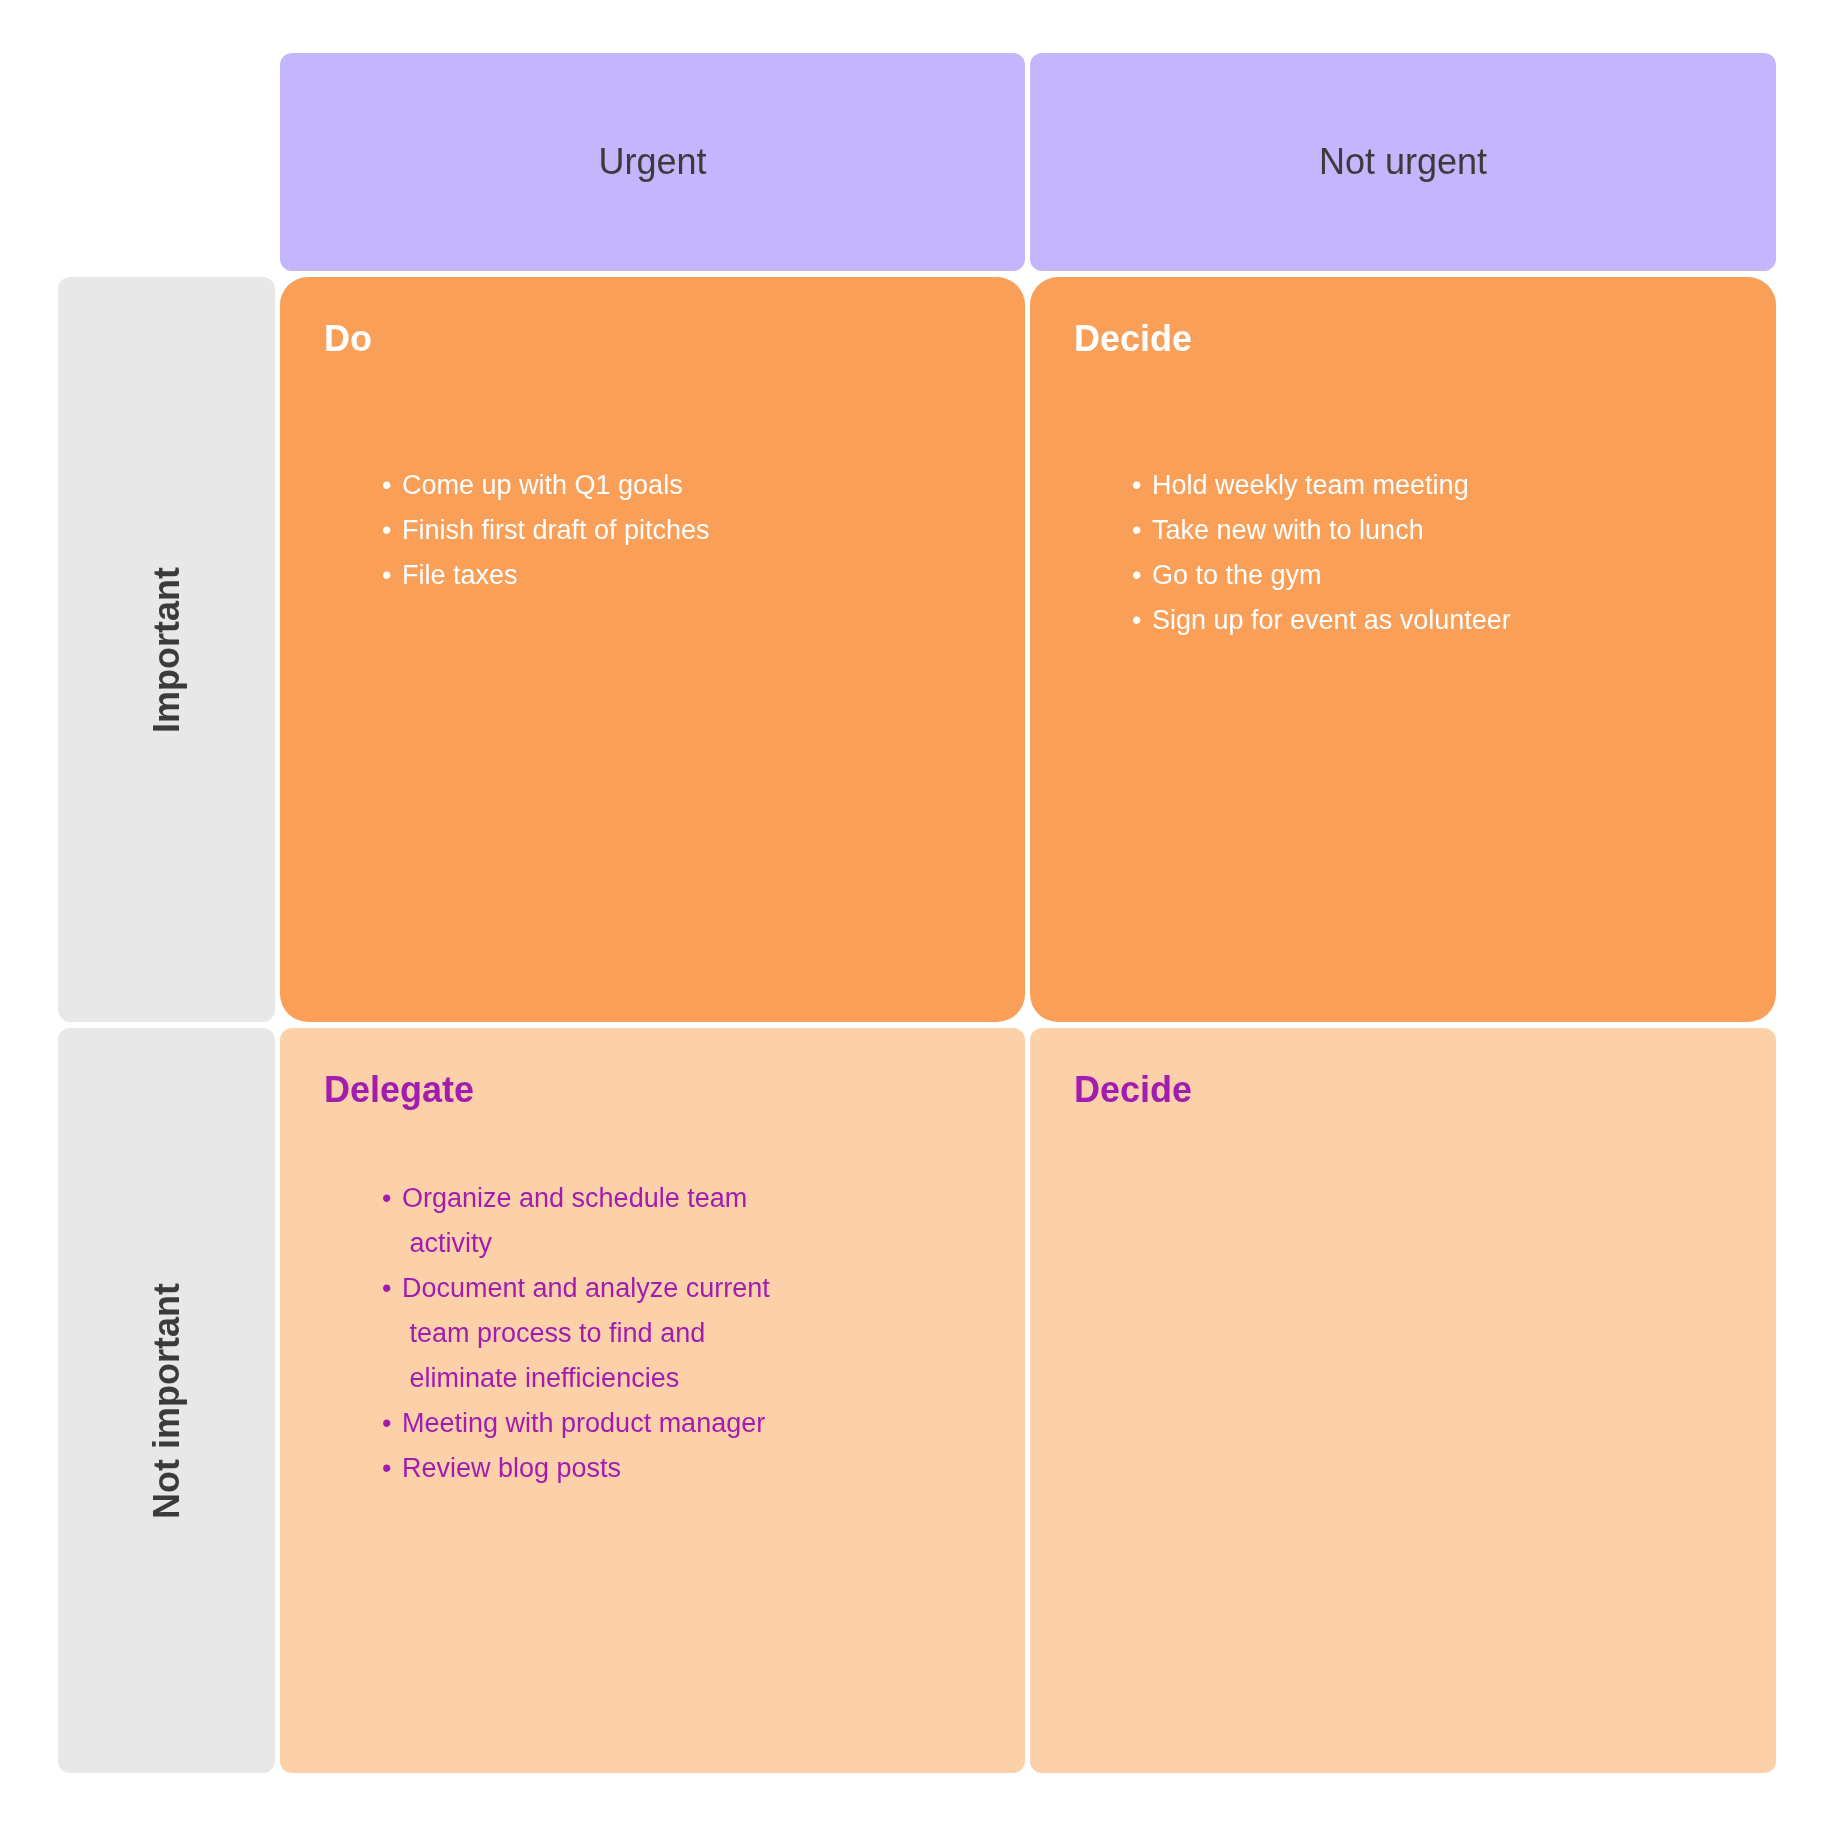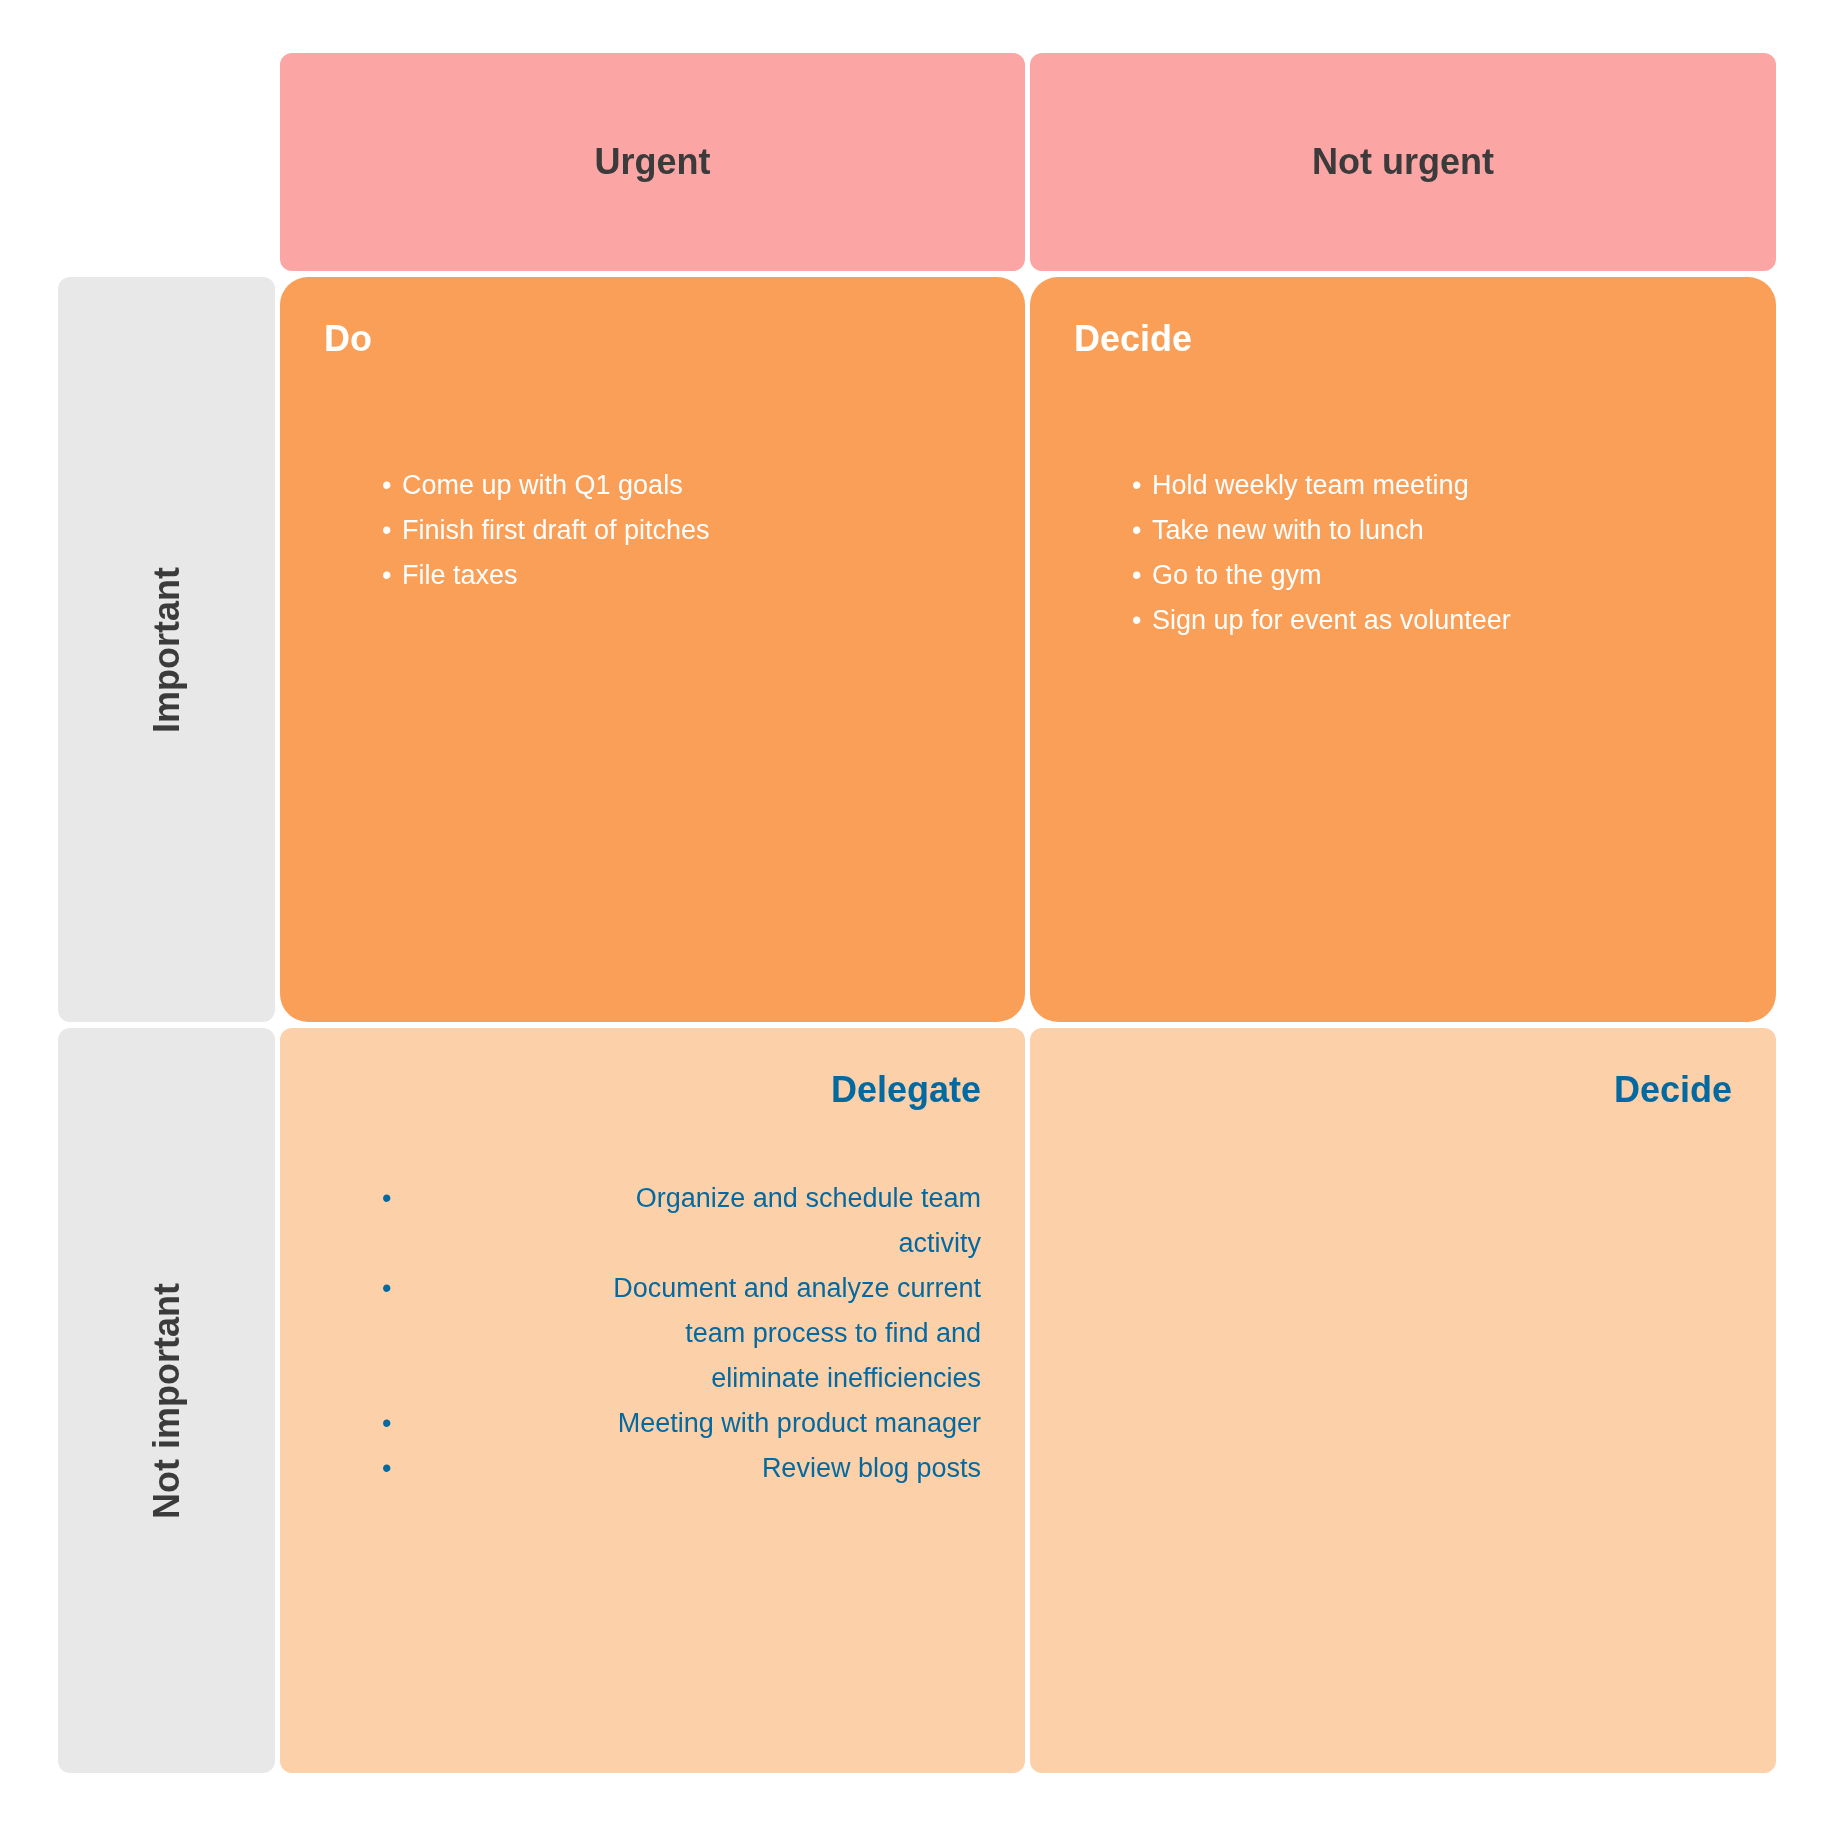--- a/index.html
+++ b/index.html
@@ -17,26 +17,26 @@
     top: 53px;
     display: grid;
     grid-template-columns: 217px 745px 746px;
     grid-template-rows: 218px 745px 745px;
     column-gap: 5px;
     row-gap: 6px;
   }
   .box { border-radius: 12px; box-sizing: border-box; }
   .corner-spacer { background: transparent; }
   .col-header {
-    background: #fca5a5;
+    background: #c4b5fd;
     display: flex;
     align-items: center;
     justify-content: center;
     font-size: 36px;
-    font-weight: bold;
+    font-weight: normal;
     color: #3b3b3b;
   }
   .row-header {
     background: #e8e8e8;
     display: flex;
     align-items: center;
     justify-content: center;
   }
   .row-header .vlabel {
     transform: rotate(-90deg);
@@ -44,21 +44,21 @@
     font-size: 36px;
     font-weight: bold;
     color: #3b3b3b;
   }
   .quadrant {
     padding: 40px 44px;
     box-sizing: border-box;
     overflow: hidden;
   }
   .quadrant.dark  { background: #fa9f58; color: #ffffff; border-radius: 28px; }
-  .quadrant.light { background: #fcd1a9; color: #0369a1; text-align: right; }
+  .quadrant.light { background: #fcd1a9; color: #a21caf; }
   .q-title {
     font-size: 36px;
     font-weight: bold;
     line-height: 44px;
   }
   .q-list {
     list-style: none;
     margin: 102px 0 0 0;
     padding: 0 0 0 78px;
     font-size: 27px;

